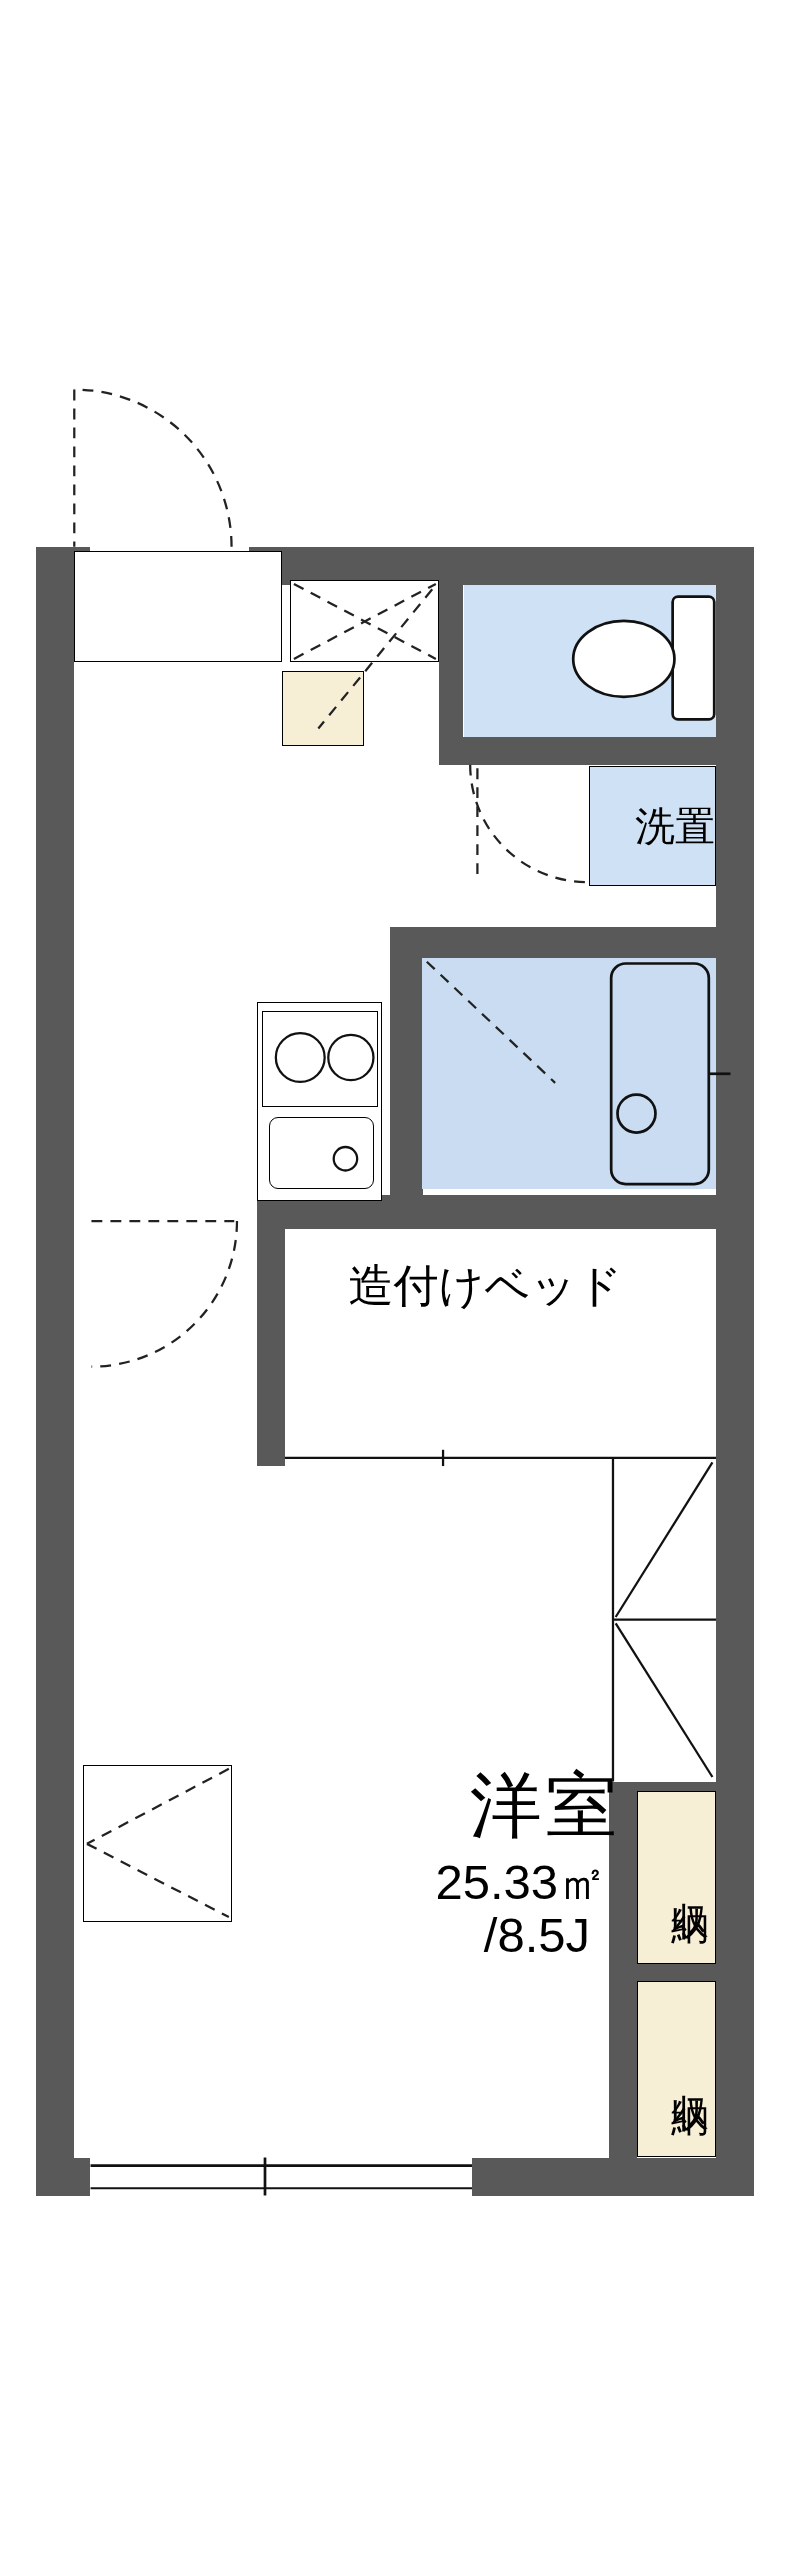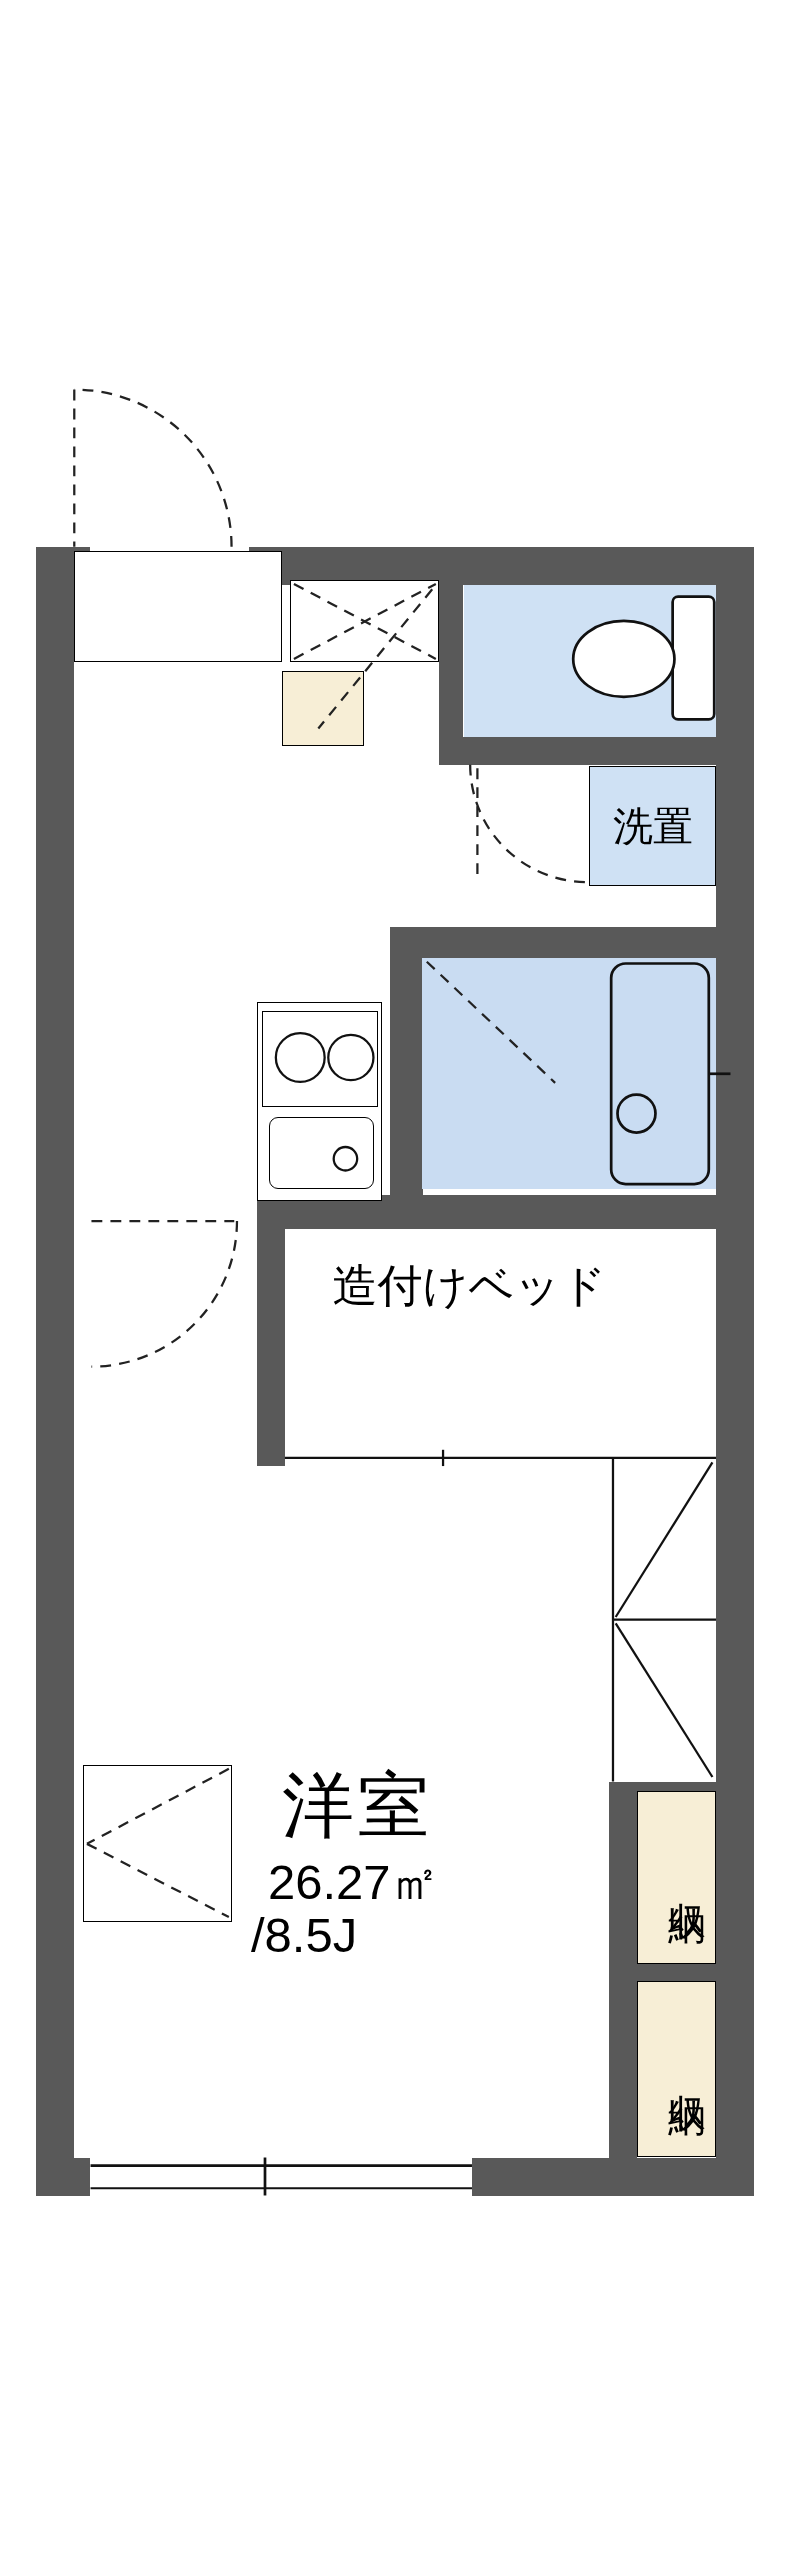--- a/index.html
+++ b/index.html
@@ -8,21 +8,21 @@
     font-family:"Liberation Sans","DejaVu Sans",sans-serif; overflow:hidden;
     color:#000;
   }
   .abs { position:absolute; box-sizing:border-box; }
   .wall { background:#595959; }
   .outline { border:1.8px solid #000; background:#ffffff; }
   .wet { background:#cfe1f4; }
   .bathfill { background:#c9dcf2; }
   .cream { background:#f7eed6; }
   .overlay { position:absolute; left:0; top:0; pointer-events:none; }
-  .label { display:flex; align-items:center; justify-content:flex-start; text-align:center;padding-left:23px; }
+  .label { display:flex; align-items:center; justify-content:flex-end; text-align:center;padding-left:23px; }
   .washer-label { font-size:40px; }
   .bed-label { font-size:45px; line-height:1.35; flex-direction:column; }
   .room-name { font-size:72px; letter-spacing:3.6px; }
   .room-area { font-size:49px; }
   .v-text { writing-mode:vertical-rl; text-orientation:upright; font-size:38px; letter-spacing:5.4px; }
 </style>
 </head>
 <body>
 
 <div class="stage">
@@ -62,25 +62,25 @@
 
   <div class="abs outline" style="left:83px;top:1765px;width:149px;height:157px;"></div>
 
   <div class="abs outline cream label" style="left:637px;top:1791px;width:79px;height:173px;">
     <span class="v-text">収納</span>
   </div>
   <div class="abs outline cream label" style="left:637px;top:1981px;width:79px;height:176px;">
     <span class="v-text">収納</span>
   </div>
 
-  <div class="abs label bed-label" style="left:285px;top:1256px;width:346px;gap:20px;">
+  <div class="abs label bed-label" style="left:301px;top:1256px;width:346px;gap:20px;">
     <span>造付けベッド</span>
   </div>
   <div class="abs label room-name" style="left:259px;top:1758px;width:362px;">洋室</div>
-  <div class="abs label room-area" style="left:245px;top:1850px;width:362px;">26.27㎡</div>
+  <div class="abs label room-area" style="left:245px;top:1850px;width:362px;">25.33㎡</div>
   <div class="abs label room-area" style="left:228px;top:1907px;width:362px;">/8.5J</div>
 
   <svg class="overlay" width="812" height="2576" viewBox="0 0 898 2850">
     <g stroke="#222222" stroke-width="2.5" fill="none" stroke-dasharray="12 9">
       <path d="M 256 605 A 174 174 0 0 0 82 431"></path>
       <line x1="82" y1="431" x2="82" y2="605"></line>
       <line x1="325" y1="646" x2="482" y2="729"></line>
       <line x1="325" y1="729" x2="482" y2="646"></line>
       <line x1="478" y1="652" x2="352" y2="806"></line>
       <path d="M 520 846 A 130 130 0 0 0 650 976"></path>

